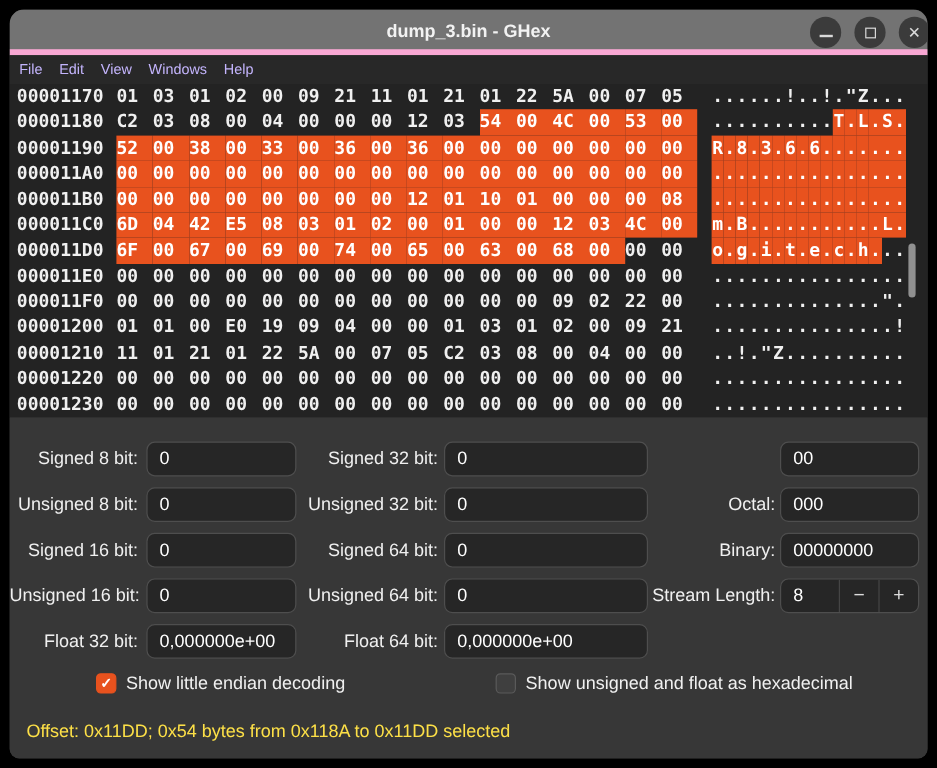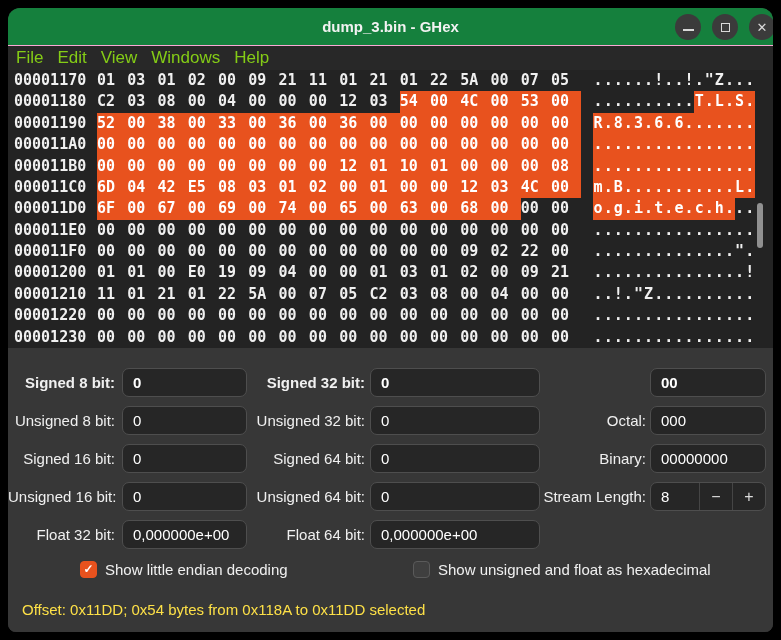--- a/index.html
+++ b/index.html
@@ -1,50 +1,50 @@
 <!DOCTYPE html>
 <html><head>
 <meta charset="utf-8">
 <style>
   *{margin:0;padding:0;box-sizing:border-box;}
   html,body{width:781px;height:640px;background:#000;overflow:hidden;
     font-family:"Liberation Sans", sans-serif;}
   .window{position:absolute;left:8px;top:8px;width:765px;height:624px;
     background:#373737;border-radius:12px 12px 8px 8px;overflow:hidden;}
   
-  .titlebar{position:absolute;left:0;top:0;width:100%;height:38px;background:#15803d;
-    border-bottom:1px solid #f9a8d4;}
+  .titlebar{position:absolute;left:0;top:0;width:100%;height:38px;background:#737373;
+    border-bottom:5px solid #f9a8d4;}
   .title{position:absolute;left:50%;top:0;transform:translateX(-50%);line-height:38px;
     font-weight:bold;font-size:15px;color:#f2f2f2;white-space:nowrap;}
   .winbtn{position:absolute;top:6px;width:26px;height:26px;border-radius:50%;
     background:#3b3b3b;display:flex;align-items:center;justify-content:center;color:#d9d9d9;}
   .wb-min{left:667px;} .wb-max{left:704px;} .wb-close{left:741px;font-size:13px;}
   .wb-min .bar{width:11px;height:2px;background:#d9d9d9;margin-top:6px;}
   .wb-max .sq{width:9px;height:9px;border:1.5px solid #d9d9d9;}
   
   .menubar{position:absolute;left:0;top:38px;width:100%;height:24px;background:#282828;
     display:flex;align-items:center;padding-left:1px;}
-  .menuitem{padding:0 7px;font-size:17px;color:#84cc16;line-height:24px;}
+  .menuitem{padding:0 7px;font-size:12px;color:#c4b5fd;line-height:24px;}
   
   .hexarea{position:absolute;left:0;top:62px;width:100%;height:278px;background:#232323;
     font-family:"DejaVu Sans Mono", monospace;font-size:15px;color:#f0f0f0;font-weight:bold;}
   .hexrow{position:relative;height:21.38px;line-height:21.38px;white-space:nowrap;}
   .offset{position:absolute;left:6px;top:0;letter-spacing:0;}
   .hexline{position:absolute;left:89px;top:0;font-size:0;}
   .byte{display:inline-block;width:30.28px;font-size:15px;}
   .asciiline{position:absolute;left:585px;top:0;font-size:0;}
   .achar{display:inline-block;width:10.12px;font-size:15px;text-align:center;}
   .sel{background:#e8521e;color:#fff;}
   .scrollthumb{position:absolute;right:10px;top:133px;width:6px;height:45px;
     border-radius:3px;background:#909090;}
   
   .panel{position:absolute;left:0;top:340px;width:100%;height:284px;background:#373737;
     font-size:15px;color:#f0f0f0;}
   .prow{position:absolute;left:0;width:100%;height:29px;}
-  .r1{top:20px;font-weight:bold;} .r2{top:58px;} .r3{top:96px;} .r4{top:134px;} .r5{top:172px;}
+  .r1{top:20px;} .r2{top:58px;} .r3{top:96px;} .r4{top:134px;} .r5{top:172px;}
   .lbl{position:absolute;line-height:29px;text-align:right;white-space:nowrap;}
   .lA{left:0;width:107px;} .lB{left:240px;width:117px;} .lC{left:520px;width:118px;}
   .entry{position:absolute;height:29px;background:#262626;border:1px solid #4e4e4e;
     border-radius:7px;line-height:27px;padding-left:10px;color:#fff;white-space:nowrap;overflow:hidden;}
   .eA{left:114px;width:125px;} .eB{left:362px;width:170px;} .eC{left:642px;width:116px;}
   .spin{display:flex;padding:0;}
   .spinval{flex:1;padding-left:10px;line-height:27px;}
   .spinbtn{width:33px;text-align:center;line-height:27px;color:#dcdcdc;
     border-left:1px solid #454545;font-size:16px;}
   

